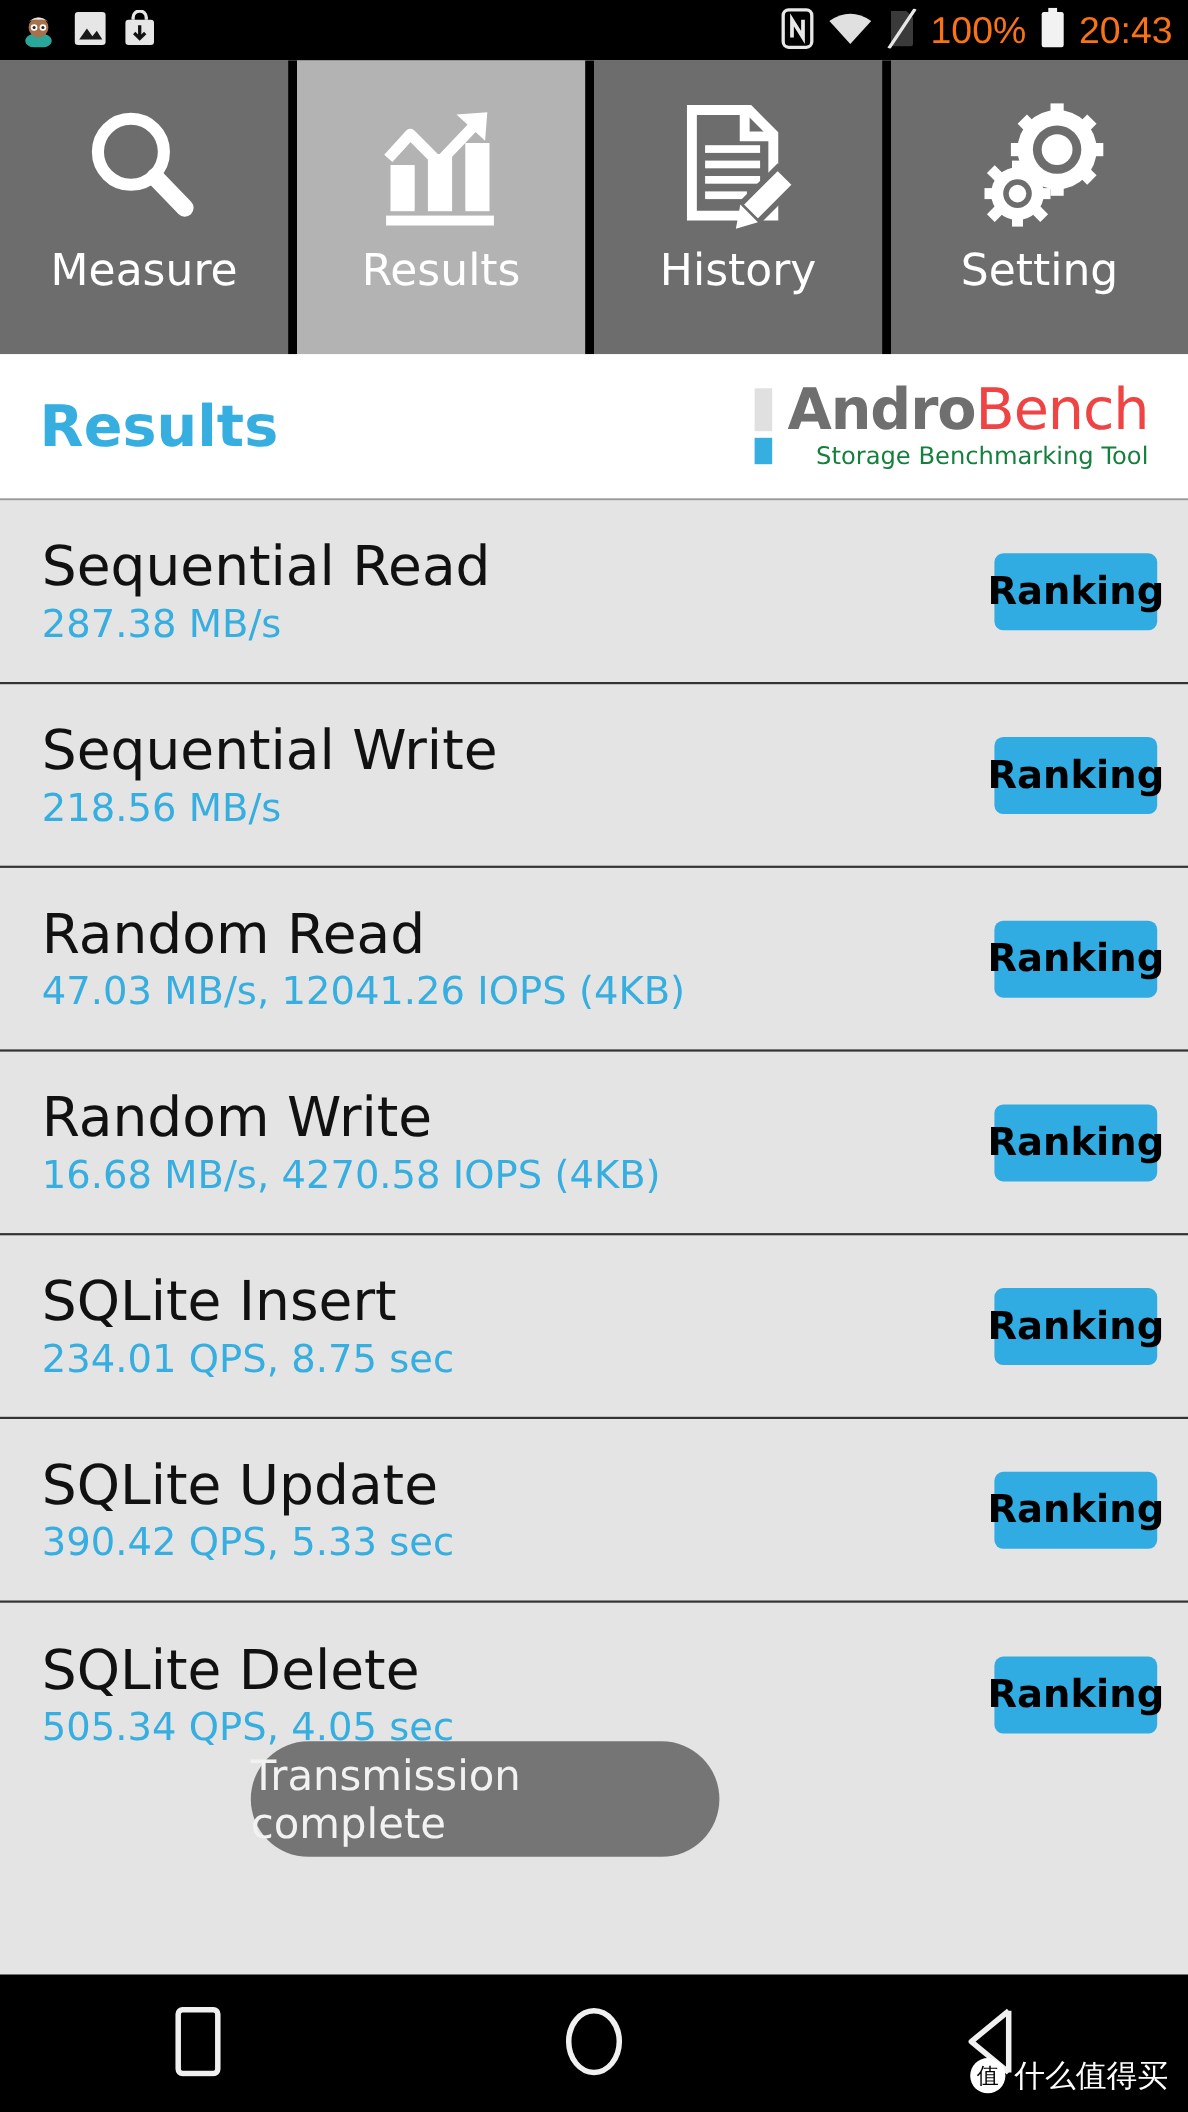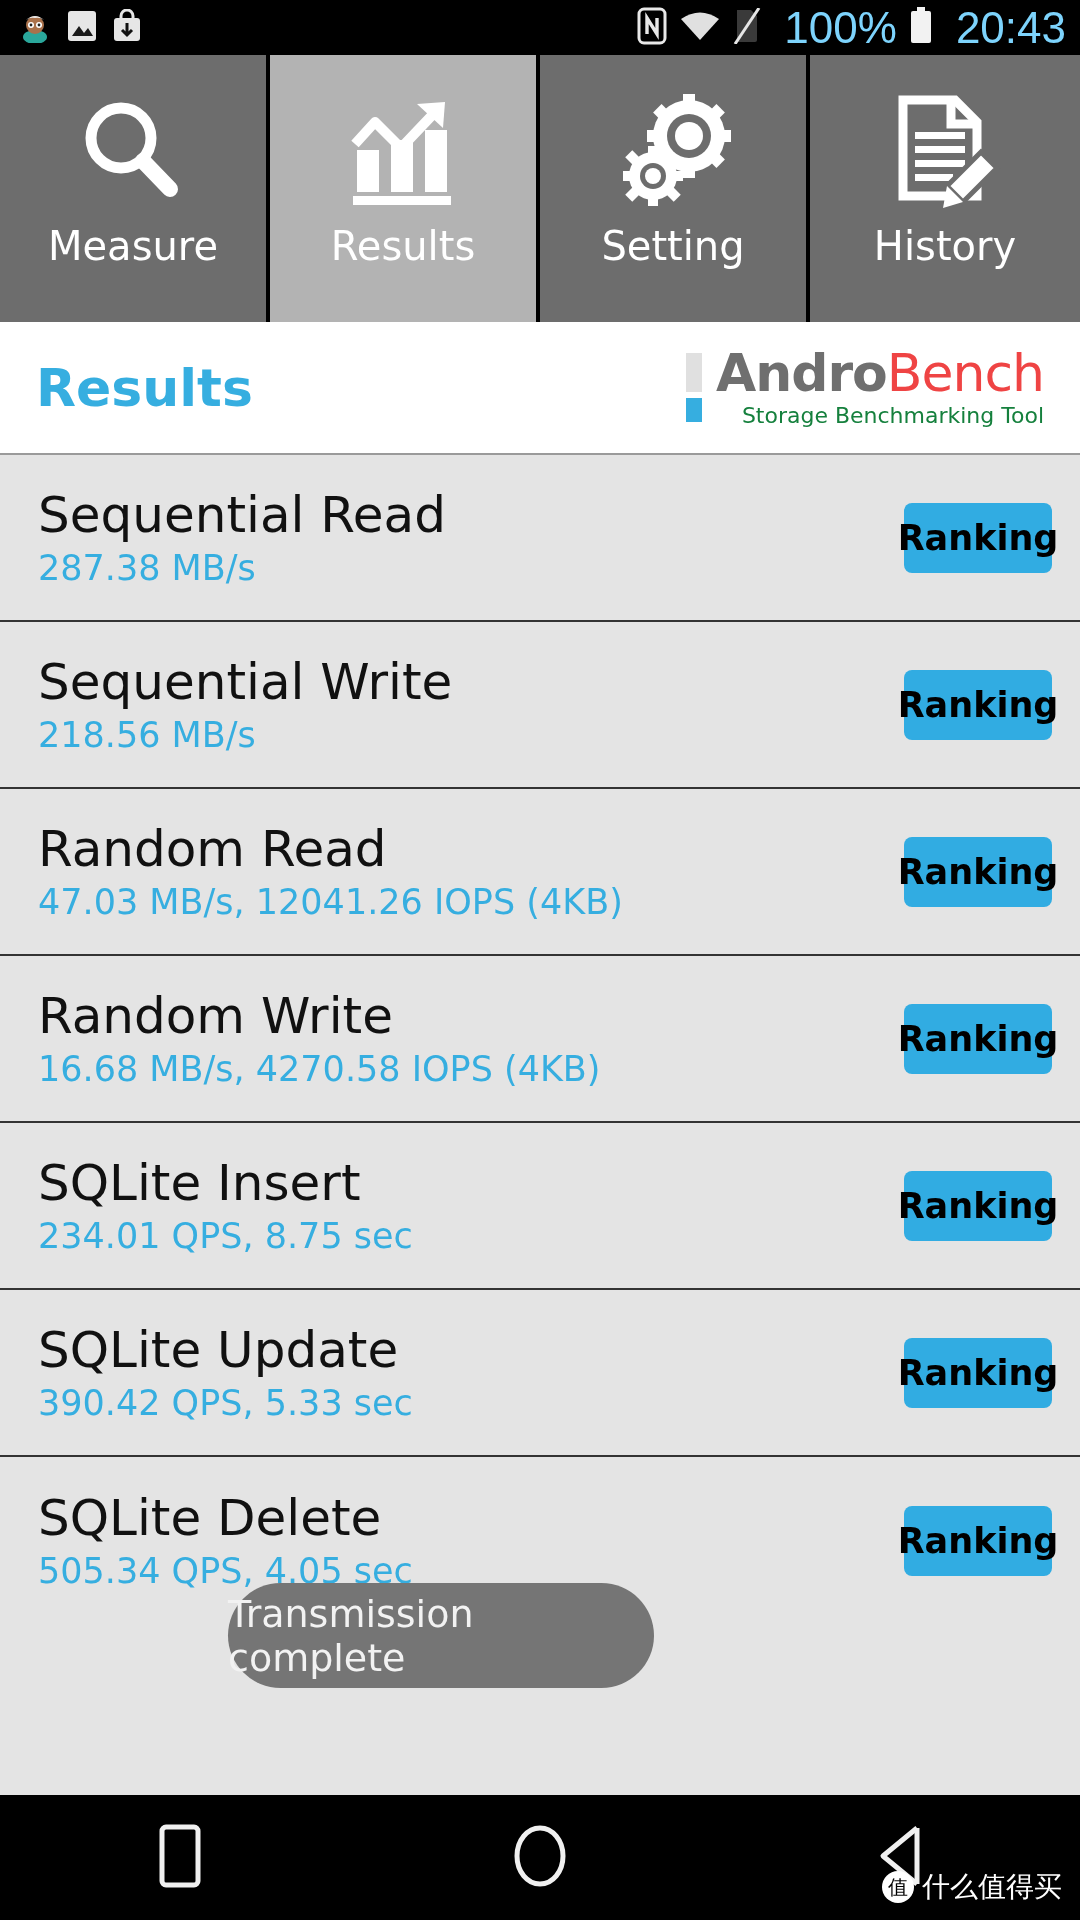--- a/index.html
+++ b/index.html
@@ -14,35 +14,35 @@
   
   .statusbar{
     position:absolute; top:0; left:0; width:1080px; height:55px;
     background:#000; display:flex; align-items:center;
     padding:0 14px 0 18px;
   }
   .sb-left{ display:flex; align-items:center; gap:14px; }
   .sb-spacer{ flex:1; }
   .sb-right{ display:flex; align-items:center; gap:12px; }
   .sb-text{
-    color:#7dd3fc; font-size:44px; font-family:"Liberation Sans", sans-serif;
-    letter-spacing:0px; line-height:1;margin-left:11px;
+    color:#f97316; font-size:34px; font-family:"Liberation Sans", sans-serif;
+    letter-spacing:0px; line-height:1;
   }
   .ic{ display:block; }
 
   
   .tabbar{
     position:absolute; top:55px; left:0; width:1080px; height:267px;
     display:flex;
   }
   .tab{
     width:270px; height:267px; background:#6d6d6d;
     display:flex; flex-direction:column; align-items:center; justify-content:flex-start;
     padding-top:32px;
-    border-right:4px solid #000000;
+    border-right:8px solid #000000;
     position:relative;
   }
   .tab:last-child{ border-right:none; }
   .tab.active{ background:#b3b3b3; }
   .tab-icon{ height:130px; display:flex; align-items:center; justify-content:center; }
   .tab-label{
     color:#ffffff; font-size:40px; margin-top:6px;
     font-family:"DejaVu Sans", sans-serif; font-weight:400;
   }
 
@@ -205,20 +205,36 @@
         <svg width="120" height="120" viewBox="0 0 120 120">
           <rect x="14" y="58" width="22" height="42" fill="#fff"></rect>
           <rect x="48" y="48" width="22" height="52" fill="#fff"></rect>
           <rect x="82" y="38" width="22" height="62" fill="#fff"></rect>
           <rect x="10" y="104" width="98" height="9" fill="#fff"></rect>
           <path d="M12 52 L32 30 L58 56 L96 16" fill="none" stroke="#fff" stroke-width="10" stroke-linejoin="round"></path>
           <path d="M74 12 L102 10 L100 36 Z" fill="#fff"></path>
         </svg>
       </div>
       <div class="tab-label">Results</div>
+    </div>
+
+    <div class="tab">
+      <div class="tab-icon">
+        <svg width="120" height="120" viewBox="0 0 120 120">
+          <path d="M18 8 H70 L92 30 V104 H18 Z" fill="none" stroke="#fff" stroke-width="9"></path>
+          <path d="M66 8 V32 H92" fill="none" stroke="#fff" stroke-width="9"></path>
+          <rect x="30" y="40" width="50" height="7" fill="#fff"></rect>
+          <rect x="30" y="54" width="50" height="7" fill="#fff"></rect>
+          <rect x="30" y="68" width="50" height="7" fill="#fff"></rect>
+          <rect x="30" y="82" width="38" height="7" fill="#fff"></rect>
+          <path d="M96 60 L112 76 L78 110 L62 94 Z" fill="#fff" stroke="#6d6d6d" stroke-width="5"></path>
+          <path d="M62 94 L58 116 L78 110 Z" fill="#fff"></path>
+        </svg>
+      </div>
+      <div class="tab-label">History</div>
     </div>
 
     <div class="tab">
       <div class="tab-icon">
         <svg width="120" height="120" viewBox="0 0 120 120">
           <g fill="#fff">
             <circle cx="76" cy="44" r="36"></circle>
             <g>
               <rect x="70" y="2" width="12" height="16"></rect>
                 <rect x="70" y="70" width="12" height="16"></rect>
@@ -242,36 +258,20 @@
             </g>
           </g>
           <circle cx="76" cy="44" r="22" fill="#6d6d6d"></circle>
           <circle cx="76" cy="44" r="14" fill="#fff"></circle>
           <circle cx="40" cy="84" r="13" fill="#6d6d6d"></circle>
           <circle cx="40" cy="84" r="8" fill="#fff"></circle>
         </svg>
       </div>
       <div class="tab-label">Setting</div>
     </div>
-
-    <div class="tab">
-      <div class="tab-icon">
-        <svg width="120" height="120" viewBox="0 0 120 120">
-          <path d="M18 8 H70 L92 30 V104 H18 Z" fill="none" stroke="#fff" stroke-width="9"></path>
-          <path d="M66 8 V32 H92" fill="none" stroke="#fff" stroke-width="9"></path>
-          <rect x="30" y="40" width="50" height="7" fill="#fff"></rect>
-          <rect x="30" y="54" width="50" height="7" fill="#fff"></rect>
-          <rect x="30" y="68" width="50" height="7" fill="#fff"></rect>
-          <rect x="30" y="82" width="38" height="7" fill="#fff"></rect>
-          <path d="M96 60 L112 76 L78 110 L62 94 Z" fill="#fff" stroke="#6d6d6d" stroke-width="5"></path>
-          <path d="M62 94 L58 116 L78 110 Z" fill="#fff"></path>
-        </svg>
-      </div>
-      <div class="tab-label">History</div>
-    </div>
   </div>
 
   <div class="header">
     <div class="page-title">Results</div>
     <div class="brand">
       <div class="brand-bars">
         <div class="brand-bar-top"></div>
         <div class="brand-bar-gap"></div>
         <div class="brand-bar-bot"></div>
       </div>

